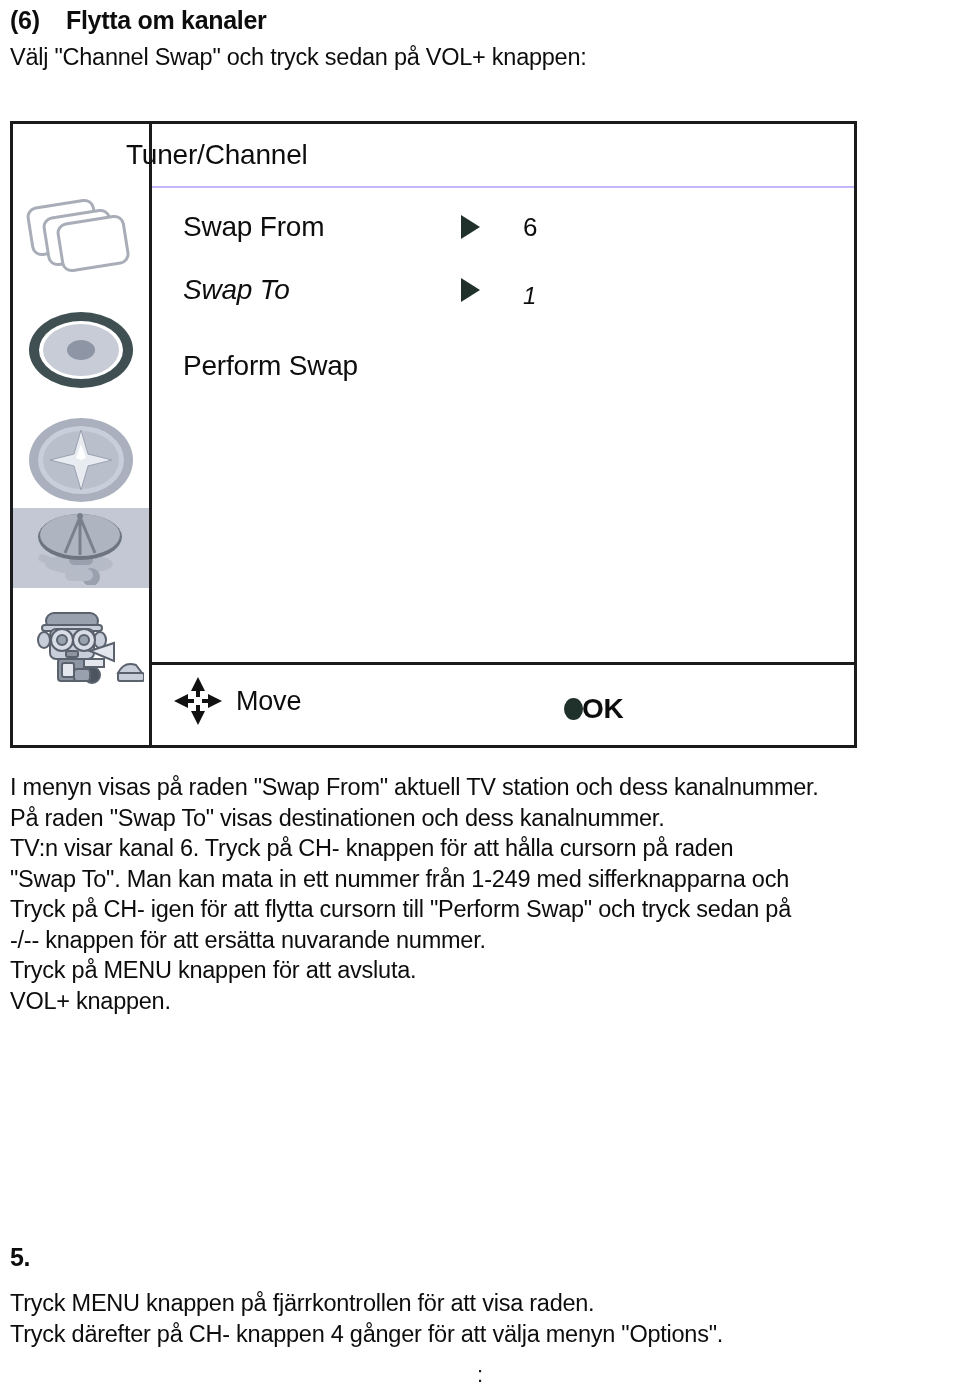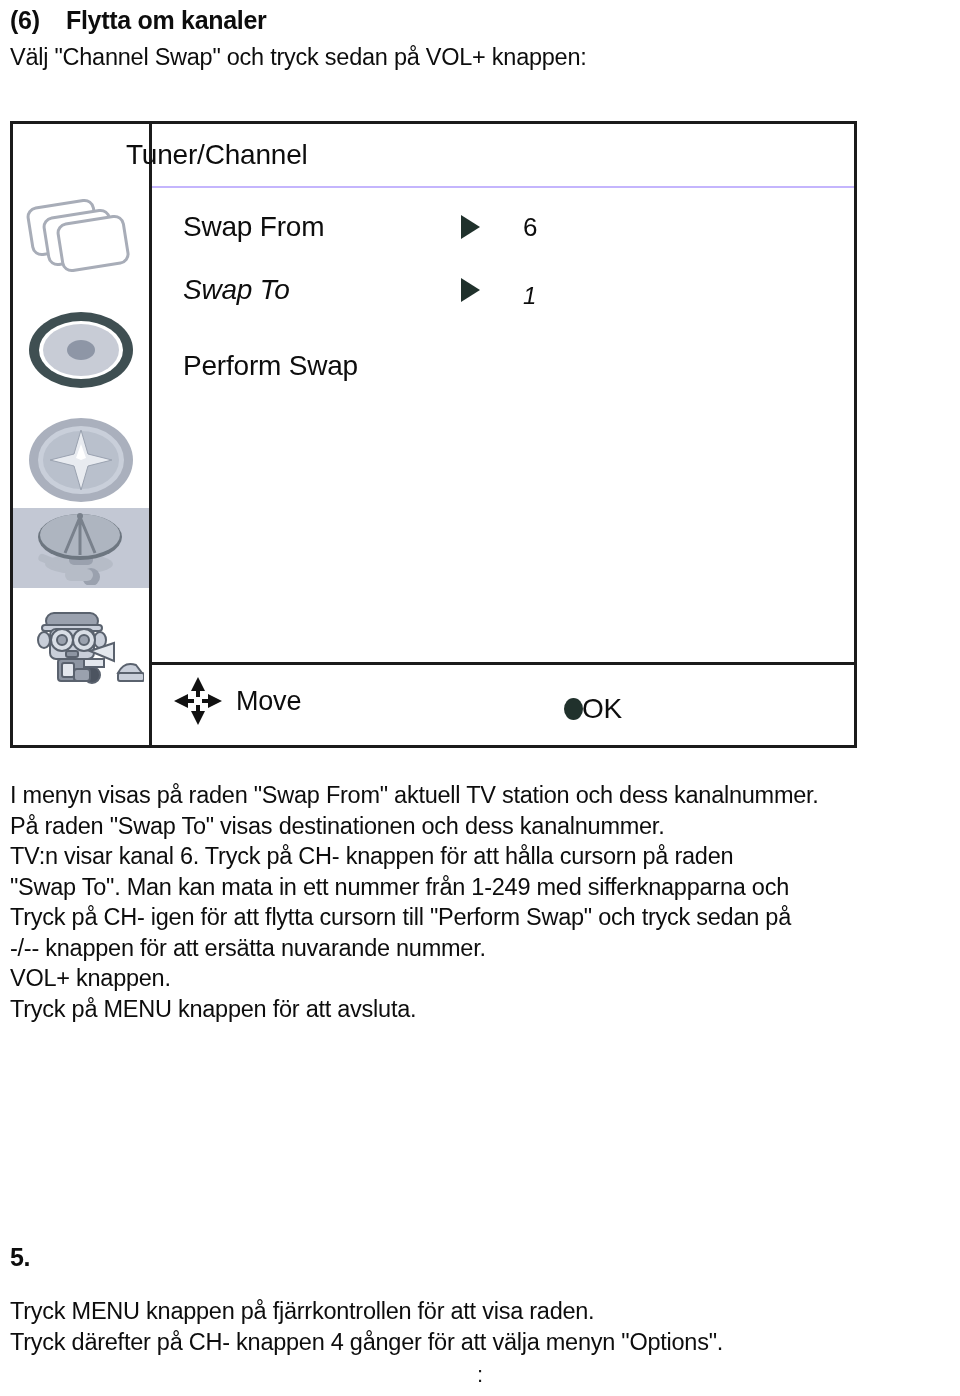--- a/index.html
+++ b/index.html
@@ -38,21 +38,21 @@
   .para-line {
     position: absolute;
     font-size: 23.5px;
     line-height: 30px;
     letter-spacing: -0.25px;
     white-space: nowrap;
   }
 
   #sub-line { left: 10px; top: 42px; }
 
-  .body-block { position: absolute; left: 10px; margin-top: 8px; }
+  .body-block { position: absolute; left: 10px; }
   .body-block .line {
     font-size: 23.5px;
     line-height: 30.5px;
     letter-spacing: -0.25px;
     white-space: nowrap;
   }
   #body-1 { top: 772px; }
   #body-2 { top: 1288px; }
 
   
@@ -155,20 +155,21 @@
     font-size: 27px;
     margin-left: 12px;
     letter-spacing: -0.2px;
   }
   #ok-hint {
     position: absolute;
     left: 412px;
     top: 28px;
     display: flex;
     align-items: center;
+    font-weight: bold;
   }
   #ok-hint .ok-dot {
     width: 19px;
     height: 22px;
     background: #20312c;
     border-radius: 50%;
     display: inline-block;
   }
   #ok-hint .hint-text {
     font-size: 28px;
@@ -338,22 +339,22 @@
   </div>
 </div>
 
 <div class="body-block" id="body-1">
   <div class="line">I menyn visas på raden "Swap From" aktuell TV station och dess kanalnummer.</div>
   <div class="line">På raden "Swap To" visas destinationen och dess kanalnummer.</div>
   <div class="line">TV:n visar kanal 6. Tryck på CH- knappen för att hålla cursorn på raden</div>
   <div class="line">"Swap To". Man kan mata in ett nummer från 1-249 med sifferknapparna och</div>
   <div class="line">Tryck på CH- igen för att flytta cursorn till "Perform Swap" och tryck sedan på</div>
   <div class="line">-/-- knappen för att ersätta nuvarande nummer.</div>
+  <div class="line">Tryck på MENU knappen för att avsluta.</div>
   <div class="line">VOL+ knappen.</div>
-  <div class="line">Tryck på MENU knappen för att avsluta.</div>
 </div>
 
 <div class="heading-row" id="heading-5">
   <span class="num">5.</span>
 </div>
 
 <div class="body-block" id="body-2">
   <div class="line">Tryck MENU knappen på fjärrkontrollen för att visa raden.</div>
   <div class="line">Tryck därefter på CH- knappen 4 gånger för att välja menyn "Options".</div>
 </div>

